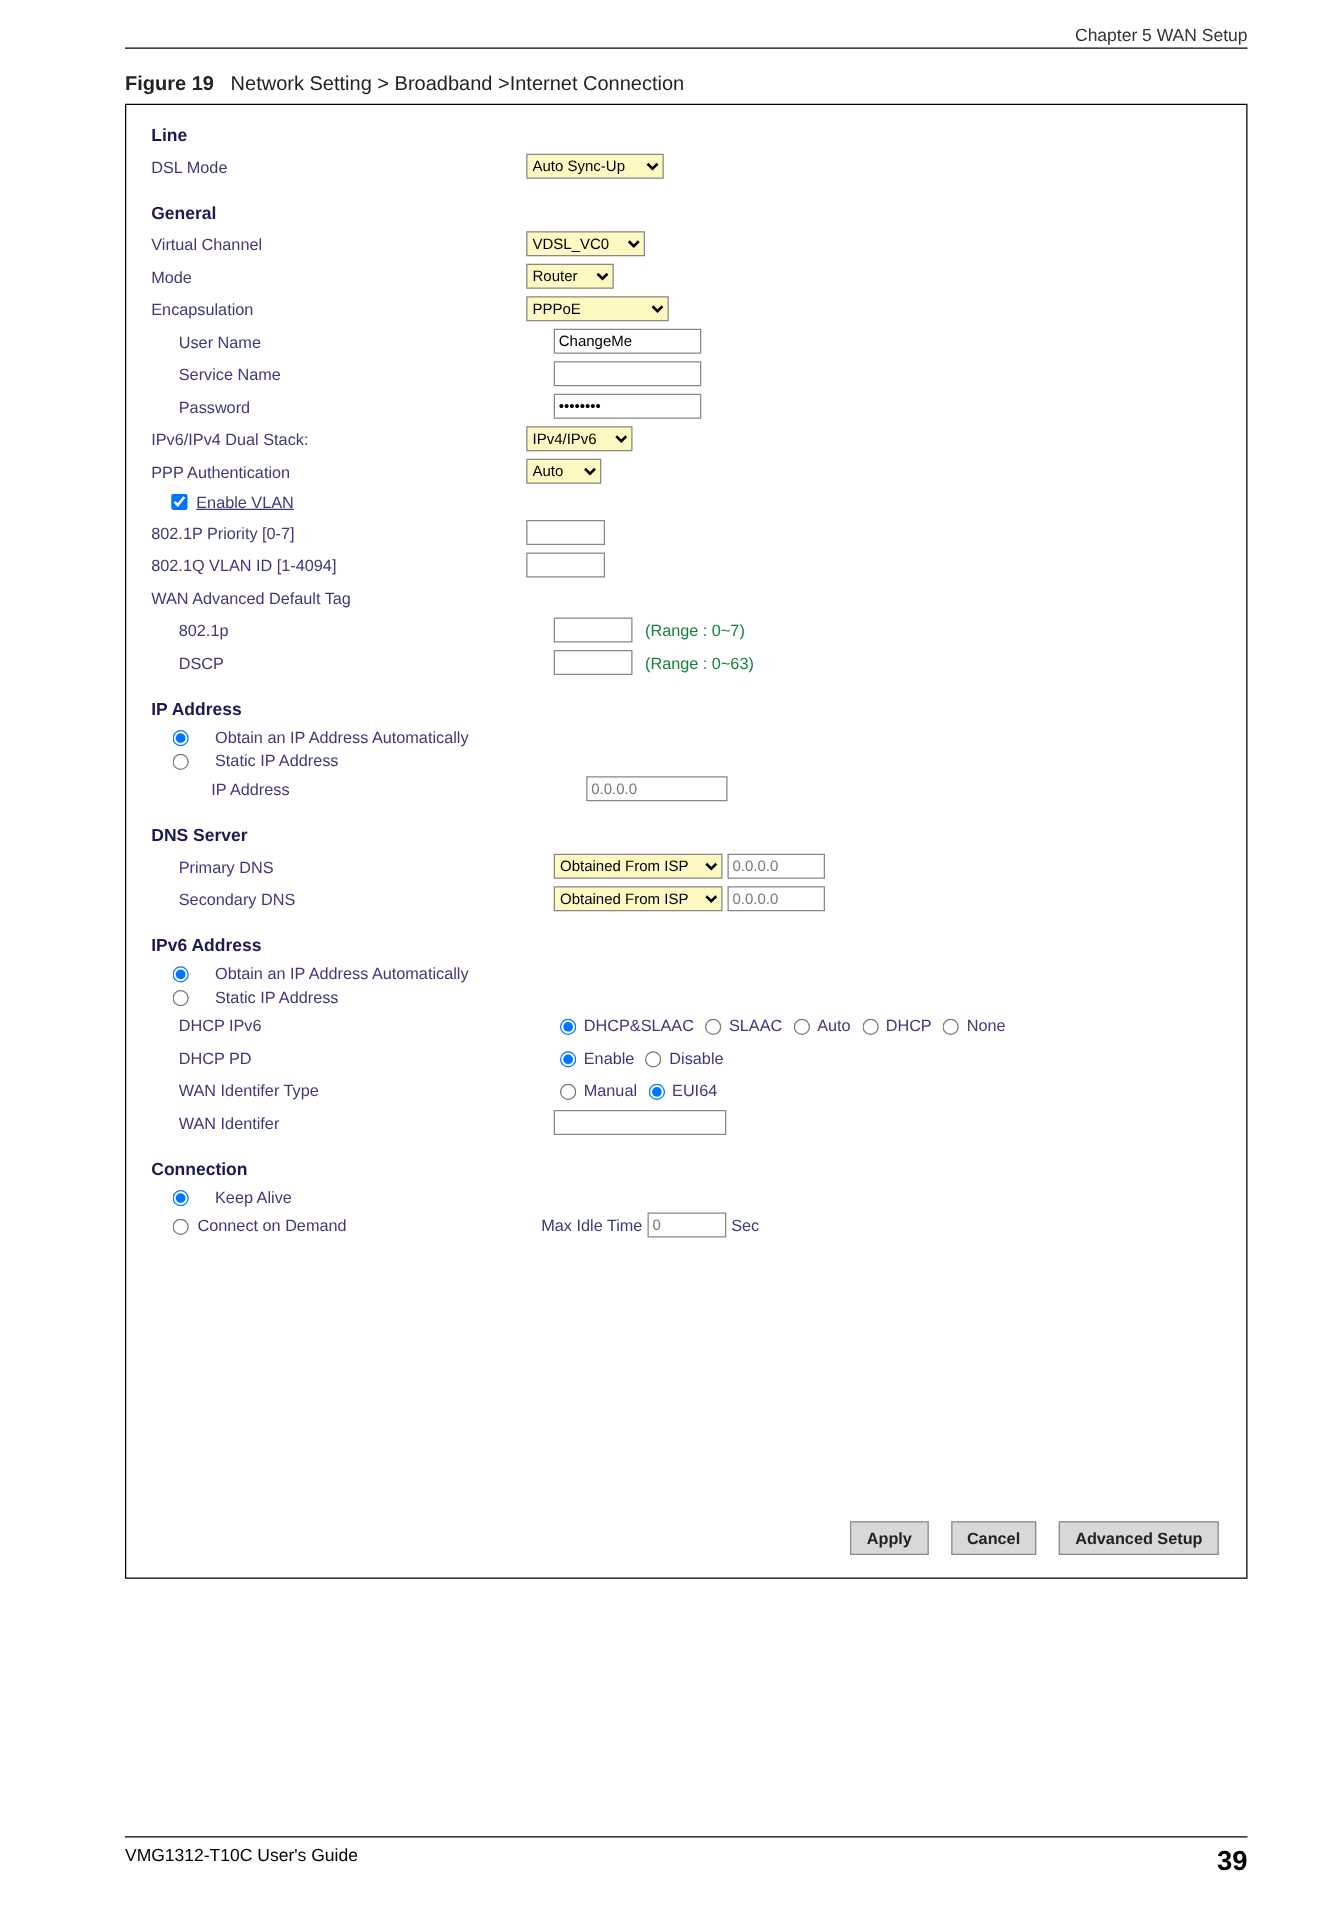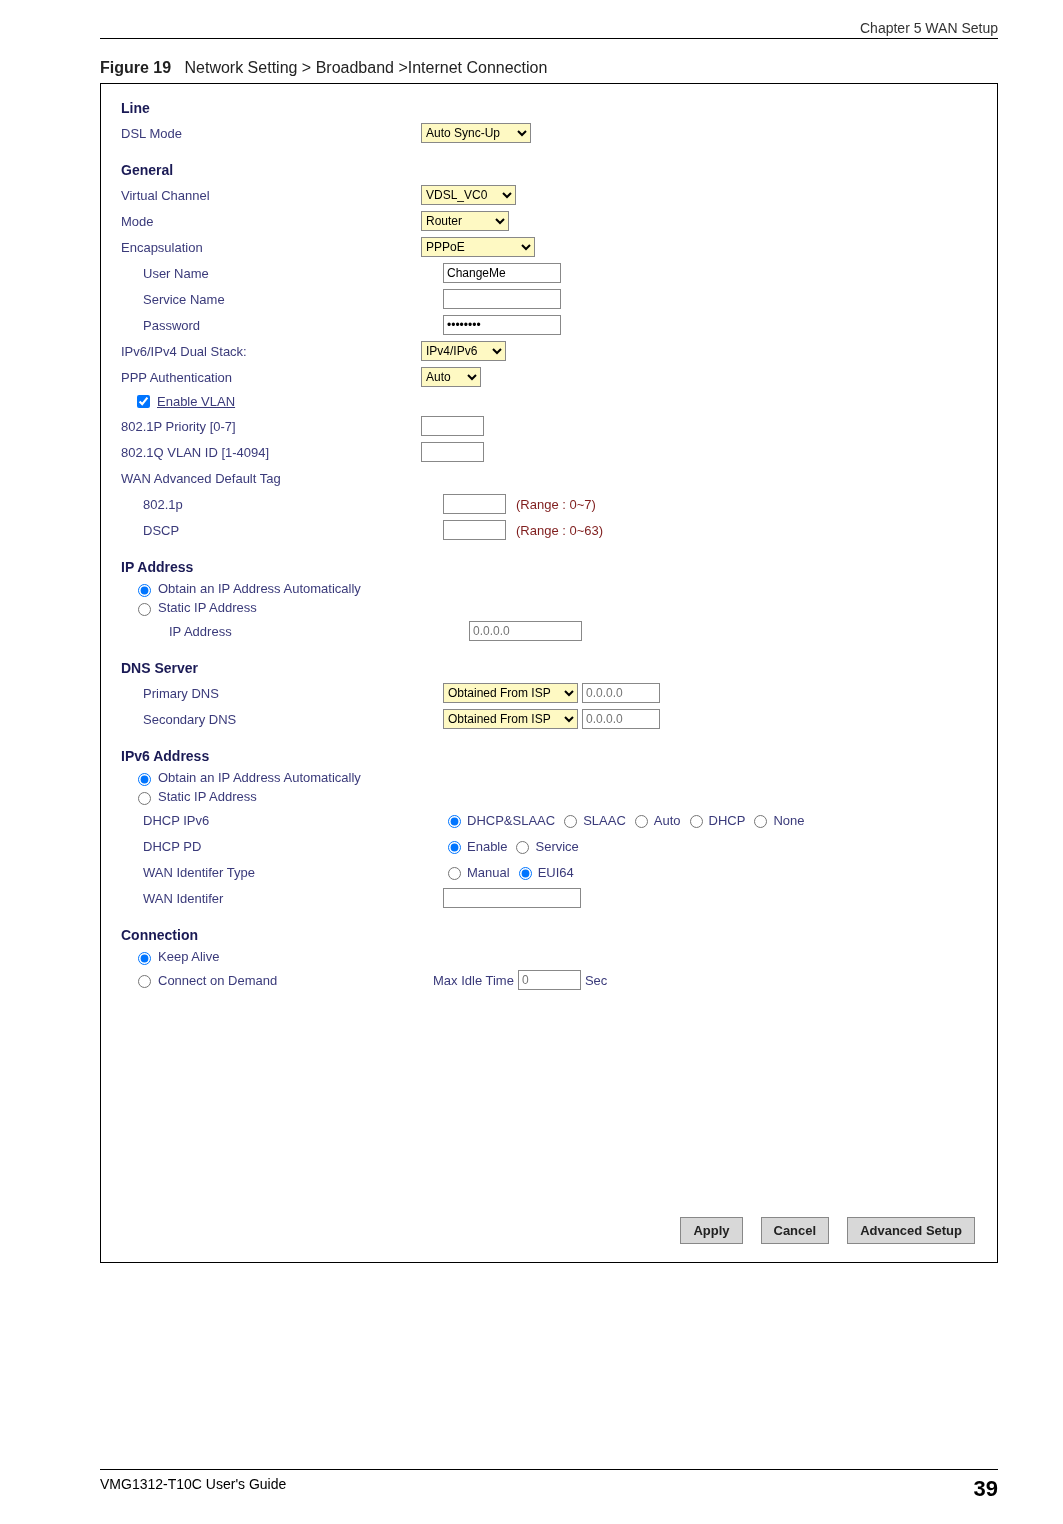--- a/index.html
+++ b/index.html
@@ -84,38 +84,38 @@
     padding: 0 3px;
     background: #fff;
     color: #000;
   }
   input.text.small { width: 55px; }
   input.text.med { width: 105px; }
   input.text.med2 { width: 110px; }
   input.text.disabled { color: #9a9a9a; }
   .radio-line {
     display: flex;
-    align-items: flex-start;
+    align-items: center;
     margin: 3px 0 3px 12px;
     color: #3a3a7a;
     font-size: 13px;
-    gap: 4px;
+    gap: 18px;
   }
   .check-line {
     display: flex;
     align-items: center;
     margin: 4px 0 4px 12px;
     color: #3a3a7a;
     font-size: 13px;
     gap: 4px;
     text-decoration: underline;
   }
   .hint {
     margin-left: 6px;
-    color: #7f1d1d;
+    color: #15803d;
   }
   .button-bar {
     position: absolute;
     bottom: 18px;
     right: 22px;
     display: flex;
     gap: 18px;
   }
   button.action {
     background: #d8d8d8;
@@ -185,21 +185,21 @@
     <div class="section-title">General</div>
     <div class="row">
       <div class="label">Virtual Channel</div>
       <div class="controls">
           <select class="combo" style="width:95px"><option>VDSL_VC0</option></select>
         </div>
     </div>
     <div class="row">
       <div class="label">Mode</div>
       <div class="controls">
-          <select class="combo" style="width:88px"><option>Router</option></select>
+          <select class="combo" style="width:70px"><option>Router</option></select>
         </div>
     </div>
     <div class="row">
       <div class="label">Encapsulation</div>
       <div class="controls">
           <select class="combo" style="width:114px"><option>PPPoE</option></select>
         </div>
     </div>
     <div class="row">
       <div class="label indent1">User Name</div>
@@ -333,21 +333,21 @@
     </div>
     <div class="row">
       <div class="label indent1">DHCP PD</div>
       <div class="controls radiogroup">
         <label>
             <input type="radio" name="pd" checked="" style="">
             <span>Enable</span>
           </label>
         <label>
             <input type="radio" name="pd" style="">
-            <span>Service</span>
+            <span>Disable</span>
           </label>
       </div>
     </div>
     <div class="row">
       <div class="label indent1">WAN Identifer Type</div>
       <div class="controls radiogroup">
         <label>
             <input type="radio" name="wanidtype" style="">
             <span>Manual</span>
           </label>

